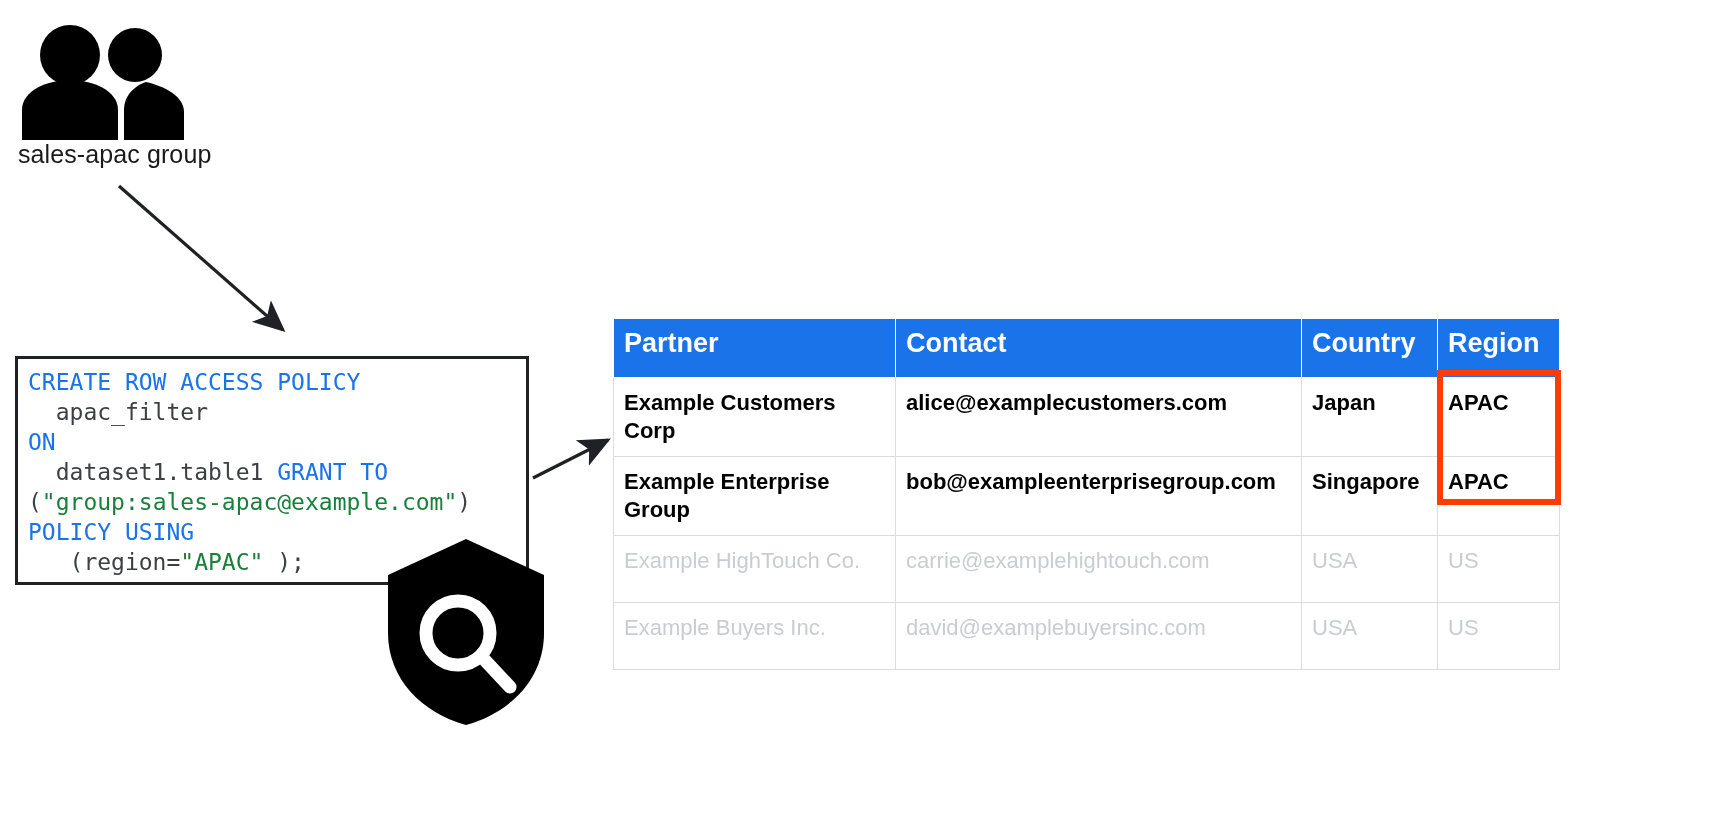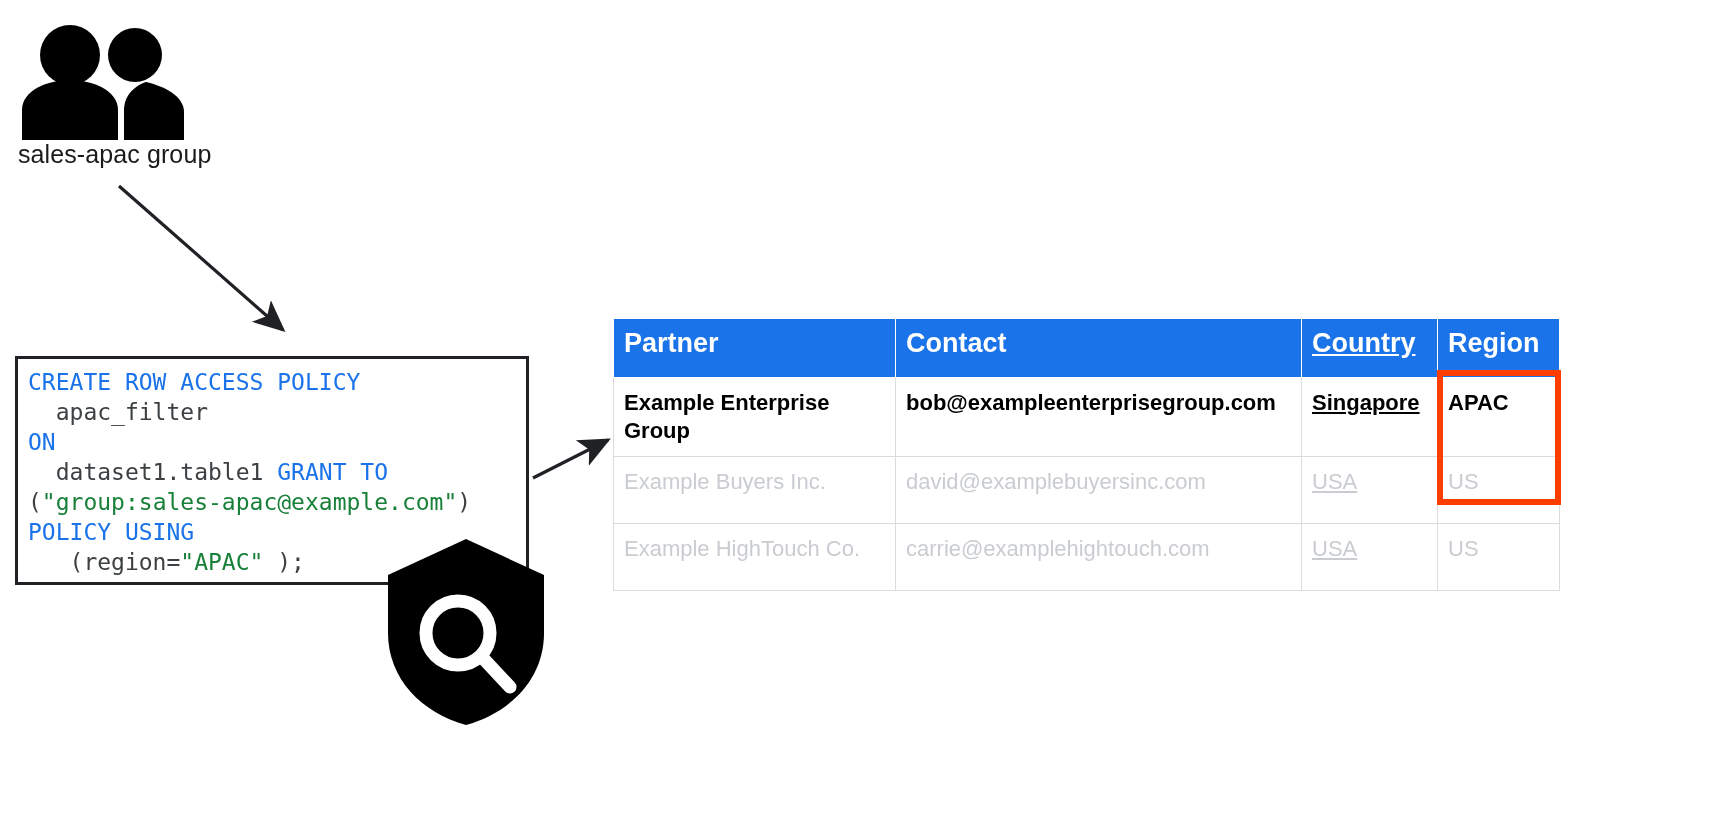--- a/index.html
+++ b/index.html
@@ -111,21 +111,21 @@
   tr.row-active td {
     color: #000000;
     font-weight: bold;
   }
   tr.row-muted td {
     color: #c9ccd0;
     font-weight: normal;
   }
   .col-partner  { width: 282px; }
   .col-contact  { width: 406px; }
-  .col-country  { width: 136px; text-decoration: underline; }
+  .col-country  { width: 136px; }
   .col-region   { width: 122px; }
 
   
   #region-highlight {
     position: absolute;
     left: 1437px;
     top: 370px;
     width: 124px;
     height: 135px;
     border: 6px solid #ff3d00;
@@ -183,35 +183,41 @@
     <thead>
       <tr>
         <th class="col-partner">Partner</th>
         <th class="col-contact">Contact</th>
         <th class="col-country">Country</th>
         <th class="col-region">Region</th>
       </tr>
     </thead>
     <tbody>
       <tr class="row-active">
+        <td class="col-partner">Example Customers Corp</td>
+        <td class="col-contact">alice@examplecustomers.com</td>
+        <td class="col-country">Japan</td>
+        <td class="col-region">APAC</td>
+      </tr>
+      <tr class="row-active">
         <td class="col-partner">Example Enterprise Group</td>
         <td class="col-contact">bob@exampleenterprisegroup.com</td>
         <td class="col-country">Singapore</td>
         <td class="col-region">APAC</td>
+      </tr>
+      <tr class="row-muted">
+        <td class="col-partner">Example HighTouch Co.</td>
+        <td class="col-contact">carrie@examplehightouch.com</td>
+        <td class="col-country">USA</td>
+        <td class="col-region">US</td>
       </tr>
       <tr class="row-muted">
         <td class="col-partner">Example Buyers Inc.</td>
         <td class="col-contact">david@examplebuyersinc.com</td>
         <td class="col-country">USA</td>
         <td class="col-region">US</td>
       </tr>
-      <tr class="row-muted">
-        <td class="col-partner">Example HighTouch Co.</td>
-        <td class="col-contact">carrie@examplehightouch.com</td>
-        <td class="col-country">USA</td>
-        <td class="col-region">US</td>
-      </tr>
     </tbody>
   </table>
 
   <div id="region-highlight"></div>
 
 </div>
 
 </body></html>

